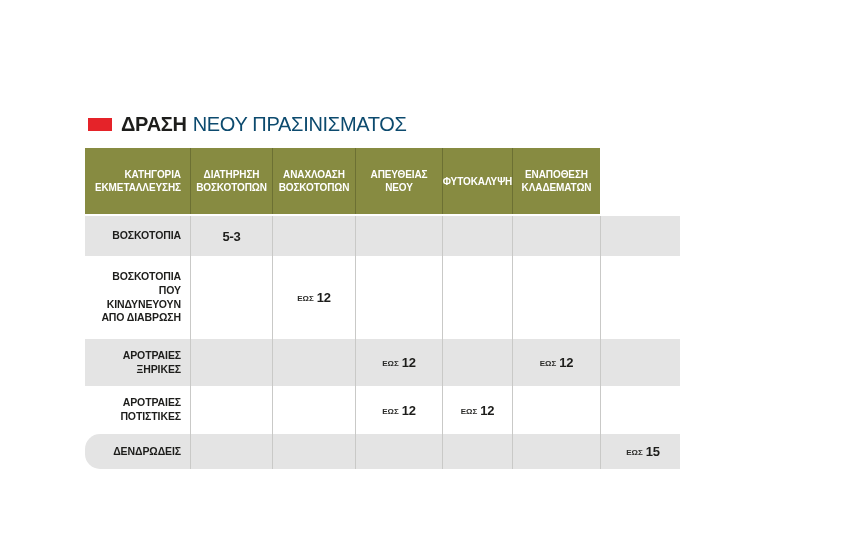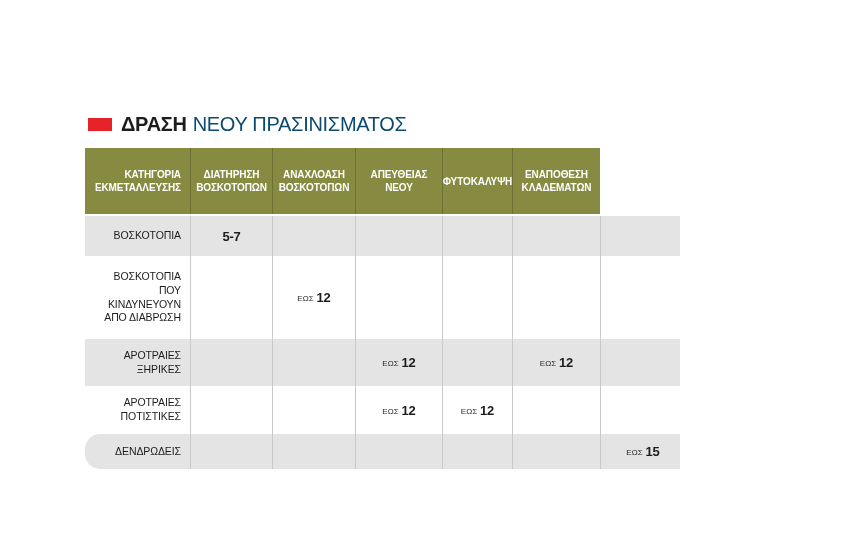--- a/index.html
+++ b/index.html
@@ -60,25 +60,25 @@
   .trow:nth-child(odd){background:var(--row-alt,#e4e4e4);}
   .trow:nth-child(1){height:40px;}
   .trow:nth-child(2){height:83px;}
   .trow:nth-child(3){height:47px;}
   .trow:nth-child(4){height:48px;}
   .trow:nth-child(5){height:35px;border-radius:15px;}
   .trow .cell + .cell{border-left:1px solid var(--cell-sep,#c9c9c7);}
   .label{
     justify-content:flex-end;text-align:right;
     padding-right:9px;
-    font-size:10.5px;font-weight:400;color:#1d1d1b;
+    font-size:10.5px;font-weight:700;color:#1d1d1b;
     line-height:1.3;letter-spacing:-0.1px;
   }
   .val .num{font-size:13px;font-weight:700;color:#1d1d1b;letter-spacing:-0.2px;}
-  .val .eos{font-size:8px;font-weight:400;color:#2a2a28;margin-right:3px;position:relative;top:1px;}
+  .val .eos{font-size:8px;font-weight:700;color:#2a2a28;margin-right:3px;position:relative;top:1px;}
 </style>
 </head>
 <body>
 
 <div class="canvas">
 
   <div class="title">
     <span class="red-square"></span>
     <span class="title-bold">ΔΡΑΣΗ</span>
     <span class="title-rest">ΝΕΟΥ ΠΡΑΣΙΝΙΣΜΑΤΟΣ</span>
@@ -94,21 +94,21 @@
 ΒΟΣΚΟΤΟΠΩΝ</div>
         <div class="cell hcell">ΑΠΕΥΘΕΙΑΣ
 ΝΕΟΥ</div>
         <div class="cell hcell">ΦΥΤΟΚΑΛΥΨΗ</div>
         <div class="cell hcell">ΕΝΑΠΟΘΕΣΗ
 ΚΛΑΔΕΜΑΤΩΝ</div>
       </div>
     <div id="tbody">
         <div class="trow">
           <div class="cell label">ΒΟΣΚΟΤΟΠΙΑ</div>
-          <div class="cell val"><span class="num">5-7</span></div>
+          <div class="cell val"><span class="num">5-3</span></div>
           <div class="cell val"></div>
           <div class="cell val"></div>
           <div class="cell val"></div>
           <div class="cell val"></div>
           <div class="cell val"></div>
           <div class="cell val"></div>
         </div>
         <div class="trow">
           <div class="cell label">ΒΟΣΚΟΤΟΠΙΑ
 ΠΟΥ

